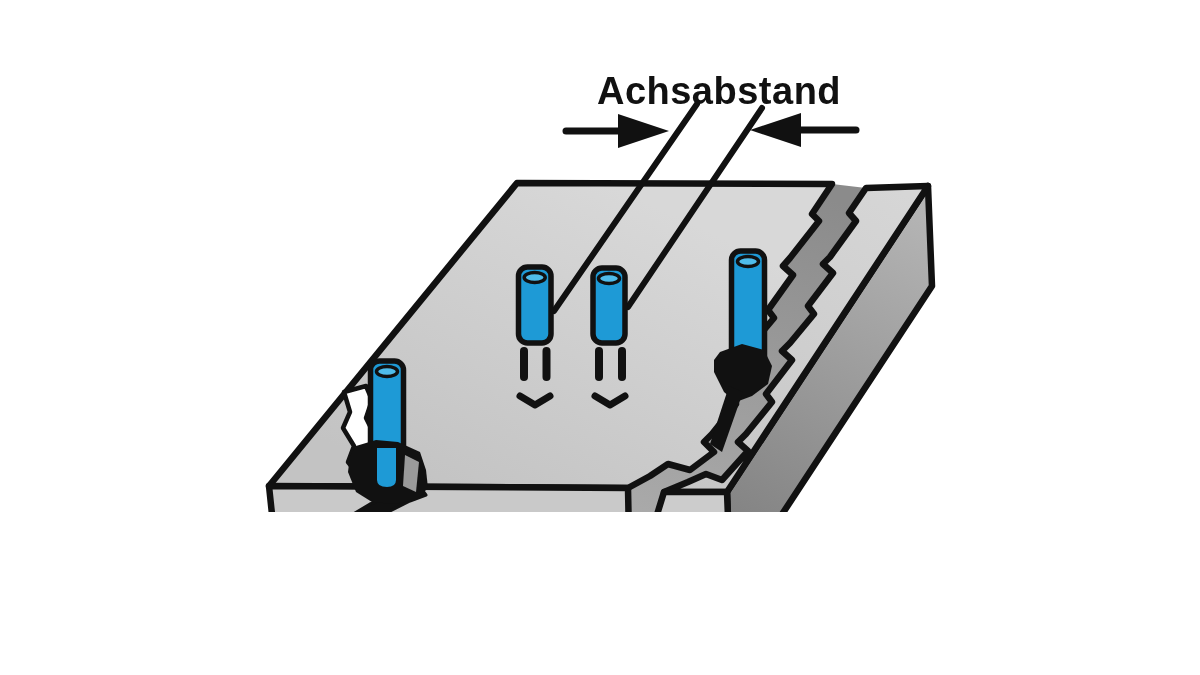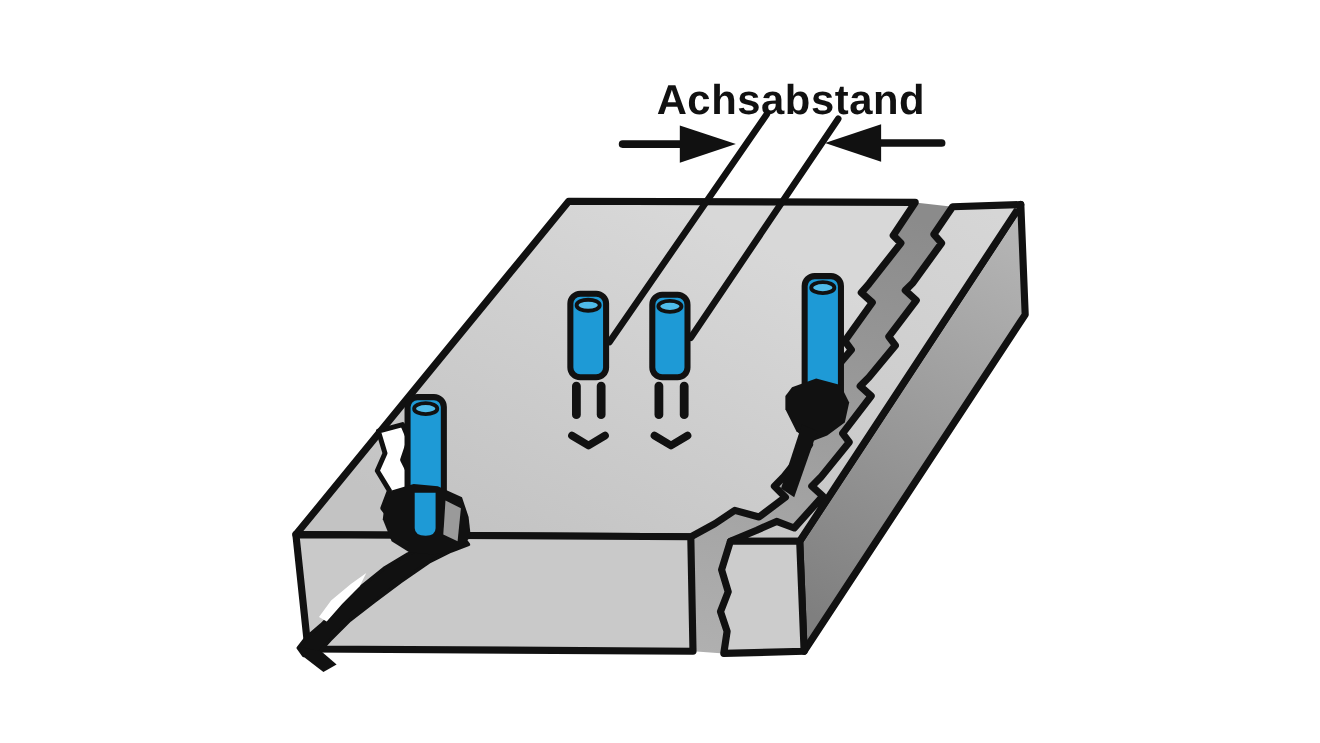--- a/index.html
+++ b/index.html
@@ -1,16 +1,16 @@
 <!DOCTYPE html>
 <html><head>
 <meta charset="utf-8">
 <style>
   html,body{margin:0;padding:0;background:#ffffff;}
-  .stage{position:relative;width:1200px;height:675px;background:#ffffff;overflow:hidden;
+  .stage{position:relative;width:1200px;height:512px;background:#ffffff;overflow:hidden;
          font-family:"Liberation Sans", sans-serif;}
   svg{display:block;}
   .outline{stroke:#111111;stroke-linejoin:round;stroke-linecap:round;}
   .w65{stroke-width:6.5;}
   .w6{stroke-width:6;}
   .w7{stroke-width:7;}
   .w8{stroke-width:8;}
   .w45{stroke-width:4.5;}
   .nofill{fill:none;}
   .face-front{fill:#c9c9c9;}

